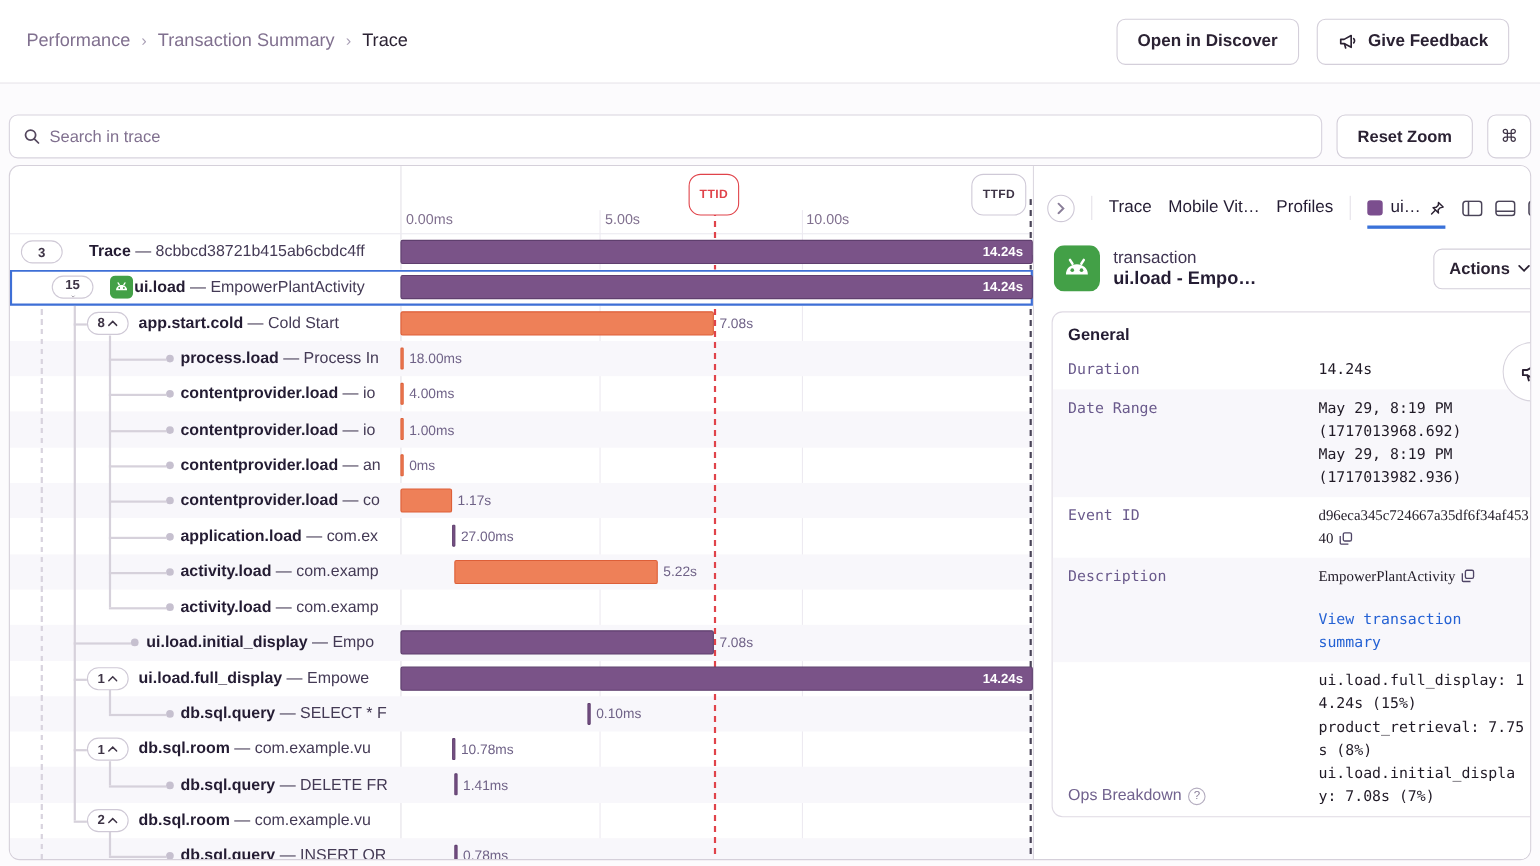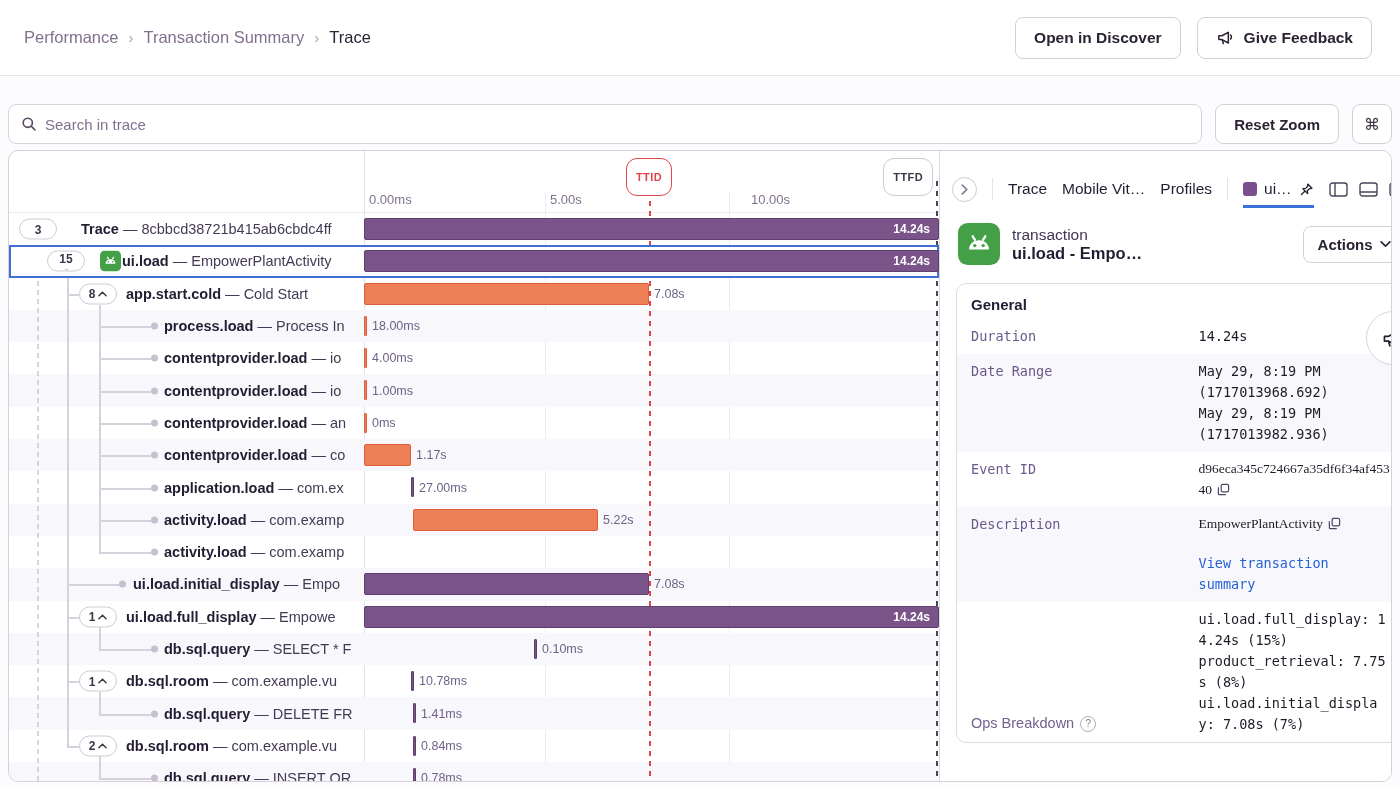--- a/index.html
+++ b/index.html
@@ -169,21 +169,21 @@
         <div class="gridline" style="left: 720px;"></div>
         <div class="gridline" style="left: 536px;"></div>
       <div class="name-divider"></div>
       <div class="wf-header">
         <div class="names-head"></div>
         <div class="time-head" id="timeHead">
           <span class="marker-badge ttid-badge">TTID</span>
           <span class="marker-badge ttfd-badge">TTFD</span>
         <span class="axis-label" style="left: 5px;">0.00ms</span>
             <span class="axis-label" style="left: 186px;">5.00s</span>
-            <span class="axis-label" style="left: 387px;">10.00s</span>
+            <span class="axis-label" style="left: 369px;">10.00s</span>
           </div>
       </div>
       <div class="wf-body" id="wfBody">
         <div class="tree-overlay" id="treeOverlay">
             <div class="tree-seg dashed" style="left: 28px; width: 1.5px; top: 32px; height: 538px;"></div>
             <div class="tree-seg" style="left: 58px; width: 1.5px; top: 65px; height: 468px;"></div>
             <div class="tree-seg" style="left: 58px; width: 12px; top: 81px; height: 1.5px;"></div>
             <div class="tree-seg" style="left: 58px; width: 52px; top: 371px; height: 1.5px;"></div>
             <div class="tree-seg" style="left: 58px; width: 12px; top: 404px; height: 1.5px;"></div>
             <div class="tree-seg" style="left: 58px; width: 12px; top: 468px; height: 1.5px;"></div>
@@ -391,24 +391,20 @@
           </div>
           <div class="t-row">
             <div class="t-name">
               <div class="badge" style="left: 70px;">
                 <span>2</span>
                 <svg width="9" height="7" viewBox="0 0 10 7" fill="none" stroke="#3e3446" stroke-width="1.5" stroke-linecap="round" style="transform:rotate(180deg)">
                   <path d="M1 1.5l4 4 4-4"></path>
                 </svg>
               </div>
               <div class="row-label" style="left: 117px;"><b>db.sql.room</b> — com.example.vu</div>
-            </div>
-            <div class="t-bars">
-              <div class="span-bar purple tick" style="left: 49px;"></div>
-              <div class="bar-label" style="left: 57px;">0.84ms</div>
             </div>
           </div>
           <div class="t-row alt">
             <div class="t-name">
               <div class="tree-dot" style="left: 142px;"></div>
               <div class="row-label" style="left: 155px;"><b>db.sql.query</b> — INSERT OR</div>
             </div>
             <div class="t-bars">
               <div class="span-bar purple tick" style="left: 49px;"></div>
               <div class="bar-label" style="left: 57px;">0.78ms</div>

